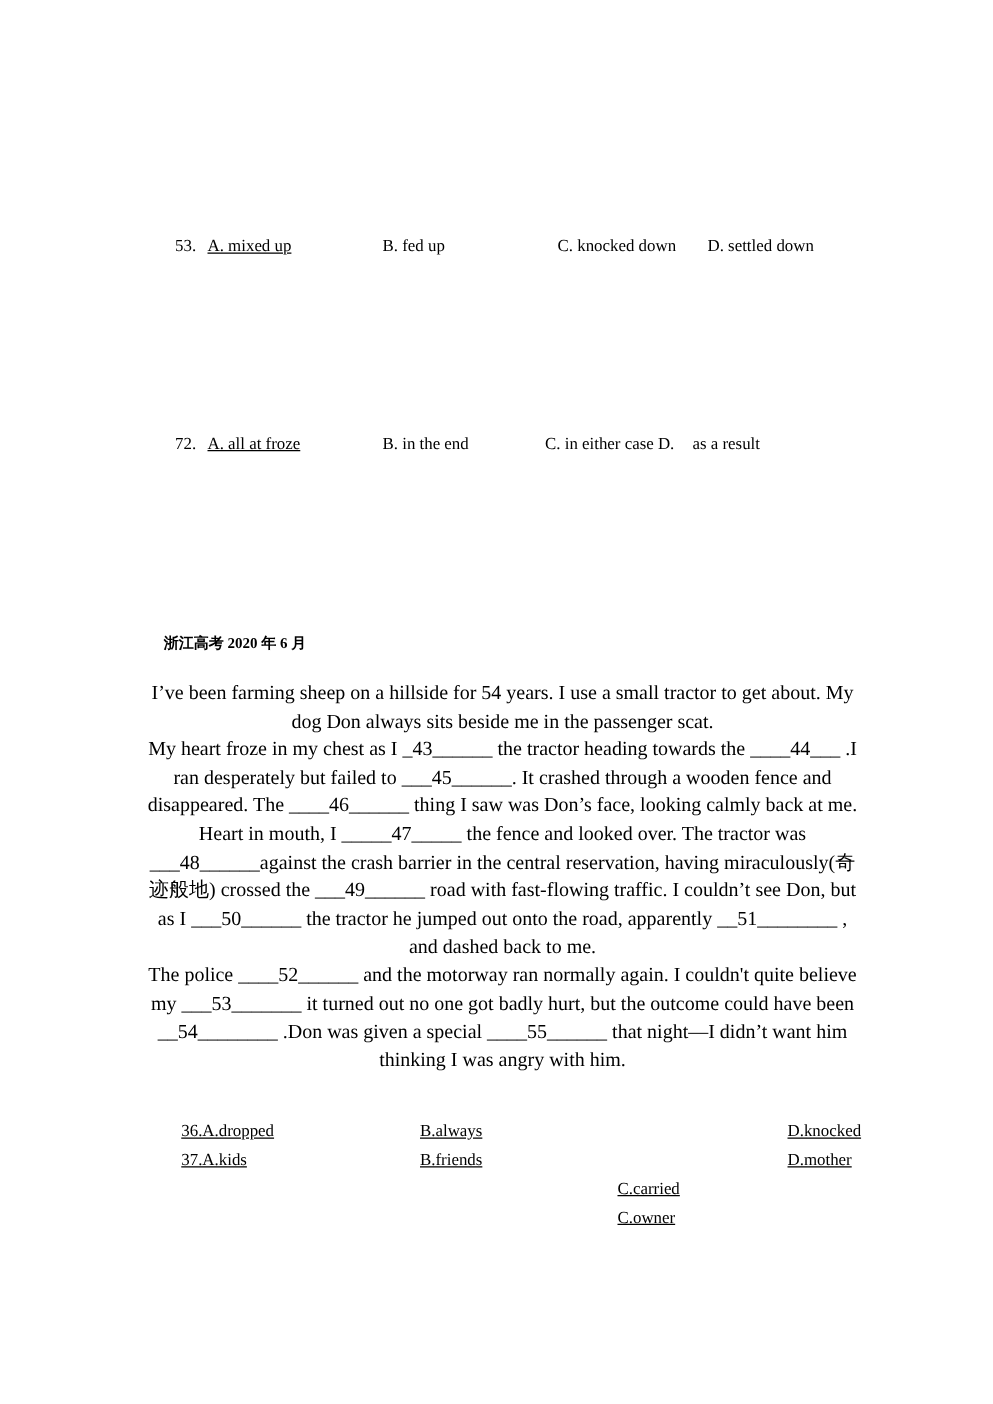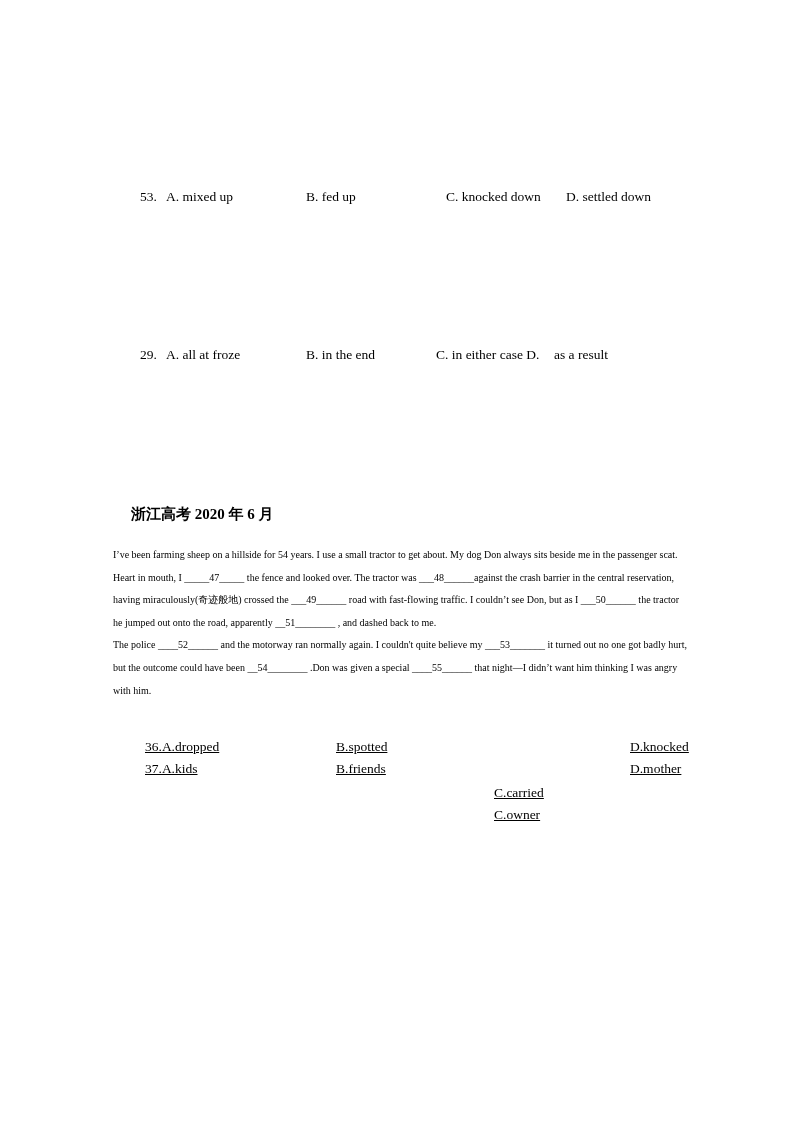--- a/index.html
+++ b/index.html
@@ -34,21 +34,21 @@
   .tail-block {
     font-size: 13.5px;
     line-height: 22.5px;
     white-space: pre;
   }
   .tail-row {
     display: block;
     white-space: pre;
   }
   .tail-num { display: inline-block; width: 26px; }
-  .tail-a  { display: inline-block; }
+  .tail-a  { display: inline-block; text-decoration: underline; }
   .tail-b  { display: inline-block; }
   .tail-c  { display: inline-block; }
   .tail-d  { display: inline-block; }
 
   
   .r53 .tail-a { width: 140px; }
   .r53 .tail-b { width: 140px; }
   .r53 .tail-c { width: 120px; }
 
   .r54 .tail-a { width: 145px; }
@@ -57,31 +57,31 @@
 
   .r55 .tail-a { width: 140px; }
   .r55 .tail-b { width: 130px; }
   .r55 .tail-c { width: 118px; }
 
   
   .section-heading {
     margin-top: 48px;
     margin-left: 18px;
     font-weight: bold;
-    font-size: 15px;
+    font-size: 12px;
     line-height: 20px;
     font-family: "Liberation Serif", "DejaVu Serif", serif;
   }
 
   
   .passage {
     margin-top: 20px;
-    font-size: 10px;
+    font-size: 16px;
     line-height: 22.6px;
-    text-align: left;
+    text-align: center;
   }
   .passage p {
     margin: 0 0 0 0;
     padding: 0;
   }
 
   
   .options {
     margin-top: 11px;
     font-size: 13.5px;
@@ -113,37 +113,38 @@
   <div class="content">
 
     <div class="tail-block">
 
       <div class="tail-row r53">
         <span class="tail-num">53.</span><span class="tail-a">A. mixed up</span><span class="tail-b">B. fed up</span><span class="tail-c">C. knocked down</span><span class="tail-d">D. settled down</span>
       </div>
 
 
       <div class="tail-row r55">
-        <span class="tail-num">29.</span><span class="tail-a">A. all at froze</span><span class="tail-b">B. in the end</span><span class="tail-c">C. in either case D.</span><span class="tail-d">as a result</span>
+        <span class="tail-num">72.</span><span class="tail-a">A. all at froze</span><span class="tail-b">B. in the end</span><span class="tail-c">C. in either case D.</span><span class="tail-d">as a result</span>
       </div>
 
     </div>
 
     <div class="section-heading">浙江高考 2020 年 6 月</div>
 
     <div class="passage">
       <p>I’ve been farming sheep on a hillside for 54 years. I use a small tractor to get about. My dog Don always sits beside me in the passenger scat.</p>
+      <p>My heart froze in my chest as I _43______ the tractor heading towards the ____44___ .I ran desperately but failed to ___45______. It crashed through a wooden fence and disappeared. The ____46______ thing I saw was Don’s face, looking calmly back at me.</p>
       <p>Heart in mouth, I _____47_____ the fence and looked over. The tractor was ___48______against the crash barrier in the central reservation, having miraculously(奇迹般地) crossed the ___49______ road with fast-flowing traffic. I couldn’t see Don, but as I ___50______ the tractor he jumped out onto the road, apparently __51________ , and dashed back to me.</p>
       <p>The police ____52______ and the motorway ran normally again. I couldn't quite believe my ___53_______ it turned out no one got badly hurt, but the outcome could have been __54________ .Don was given a special ____55______ that night—I didn’t want him thinking I was angry with him.</p>
     </div>
 
     <div class="options">
 
       <div class="opt-row nudge-1">
-        <span class="opt-cell opt-a">36.A.dropped</span><span class="opt-cell opt-b">B.spotted</span><span class="opt-cell opt-c">C.carried</span><span class="opt-cell opt-d">D.knocked</span>
+        <span class="opt-cell opt-a">36.A.dropped</span><span class="opt-cell opt-b">B.always</span><span class="opt-cell opt-c">C.carried</span><span class="opt-cell opt-d">D.knocked</span>
       </div>
 
       <div class="opt-row nudge-1">
         <span class="opt-cell opt-a">37.A.kids</span><span class="opt-cell opt-b">B.friends</span><span class="opt-cell opt-c">C.owner</span><span class="opt-cell opt-d">D.mother</span>
       </div>
 
       <div class="opt-row nudge-1">
         
       </div>
 

